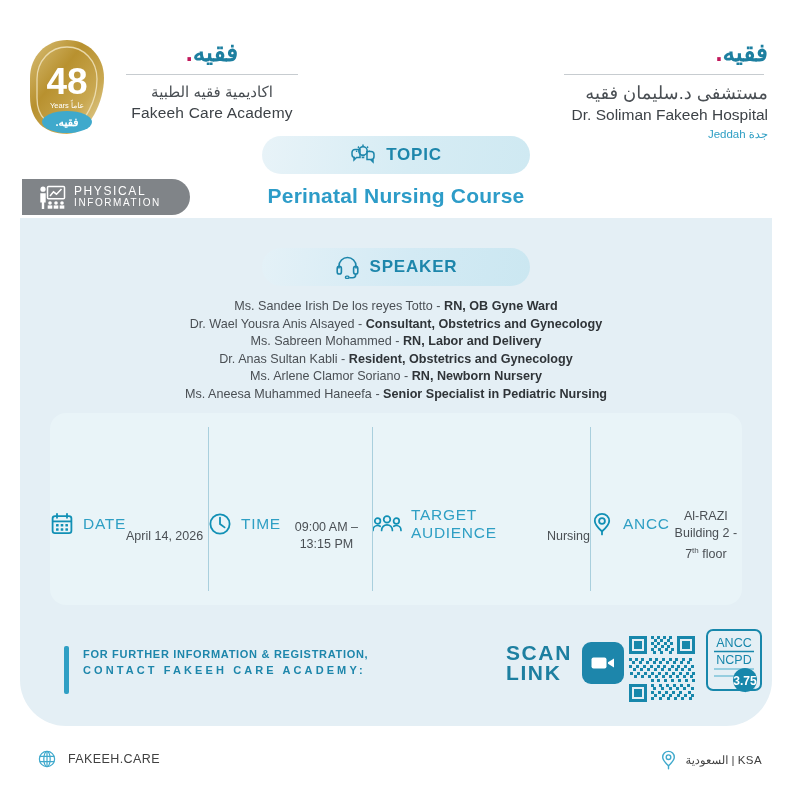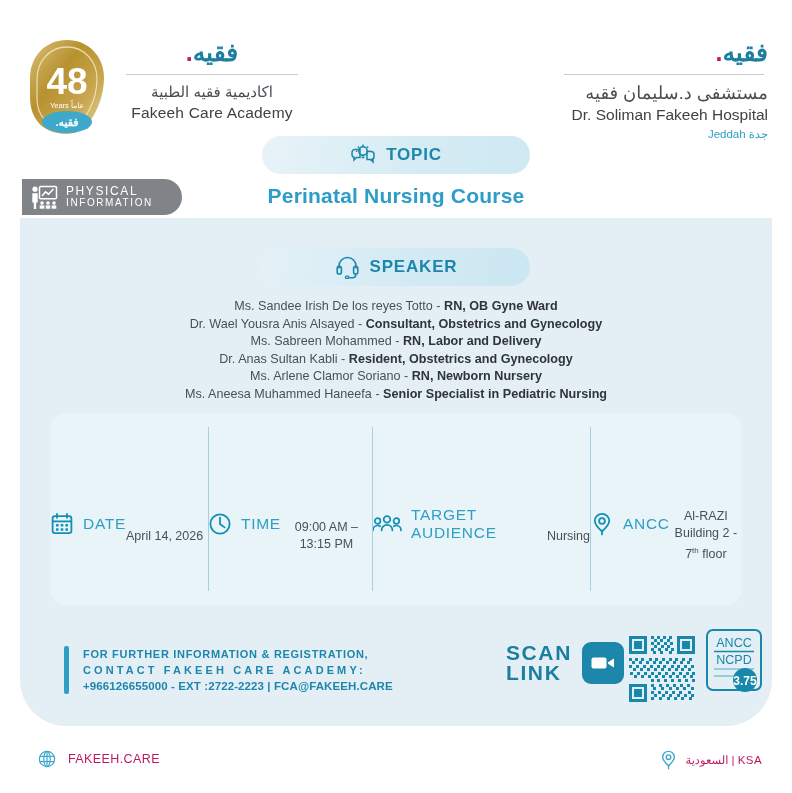--- a/index.html
+++ b/index.html
@@ -43,21 +43,21 @@
 
   .topic-title{
     position:absolute;left:0;top:184px;width:792px;text-align:center;
     font-size:21px;font-weight:bold;color:#2d9cc8;letter-spacing:.2px;
   }
 
   
   .phys-badge{
     position:absolute;left:22px;top:179px;width:152px;height:36px;
     background:#808488;border-radius:0 18px 18px 0;
-    display:flex;align-items:center;padding-left:8px;gap:8px;
+    display:flex;align-items:center;padding-left:16px;gap:8px;
   }
   .phys-text{color:#ffffff;line-height:1.05;letter-spacing:1.6px;}
   .phys-text .l1{font-size:12px;}
   .phys-text .l2{font-size:10px;}
 
   
   .panel{
     position:absolute;left:20px;top:218px;width:752px;height:508px;
     background:#e4eff5;
     border-radius:0 0 46px 46px;
@@ -106,21 +106,21 @@
   .scanlink{position:absolute;left:486px;top:424px;display:flex;align-items:center;gap:10px;}
   .scan-words{font-size:21px;font-weight:bold;color:#1d7fa0;line-height:20px;letter-spacing:1.6px;}
   .cam-box{width:42px;height:42px;background:#1d86ab;border-radius:9px;display:flex;align-items:center;justify-content:center;}
 
   .qr{position:absolute;left:607px;top:416px;width:70px;height:70px;}
   .cert{position:absolute;left:684px;top:410px;width:60px;height:72px;}
 
   
   .bottombar{position:absolute;left:0;top:740px;width:792px;height:53px;}
   .bb-left{position:absolute;left:38px;top:10px;display:flex;align-items:center;gap:12px;}
-  .bb-text{font-size:12.5px;color:#be185d;letter-spacing:.4px;}
+  .bb-text{font-size:12.5px;color:#404040;letter-spacing:.4px;}
   .bb-right{position:absolute;right:30px;top:10px;display:flex;align-items:center;gap:8px;}
   .bb-right .bb-text{font-size:11.5px;}
 
   svg{display:block;}
 </style>
 </head>
 <body>
 
 <div class="canvas">
 
@@ -296,21 +296,20 @@
         </div>
 
       </div>
     </div>
 
     <div class="contact">
       <div class="contact-bar"></div>
       <div class="contact-lines">
         <div class="cl1">FOR FURTHER INFORMATION &amp; REGISTRATION,</div>
         <div class="cl2">CONTACT FAKEEH CARE ACADEMY:</div>
-        <div class="cl3">+966126655000 - EXT :2722-2223  |  FCA@FAKEEH.CARE</div>
       </div>
     </div>
 
     <div class="scanlink">
       <div class="scan-words">
         <div>SCAN</div>
         <div>LINK</div>
       </div>
       <div class="cam-box">
         <svg width="26" height="18" viewBox="0 0 26 18">

